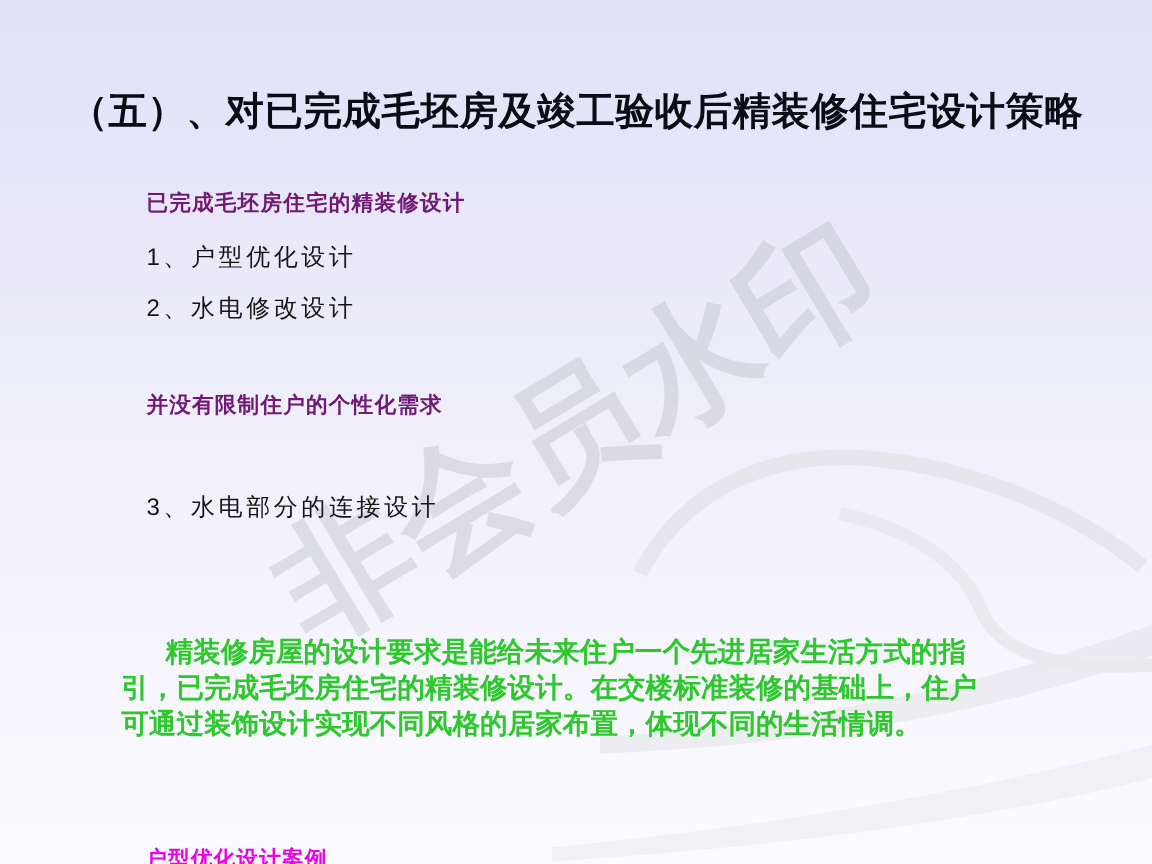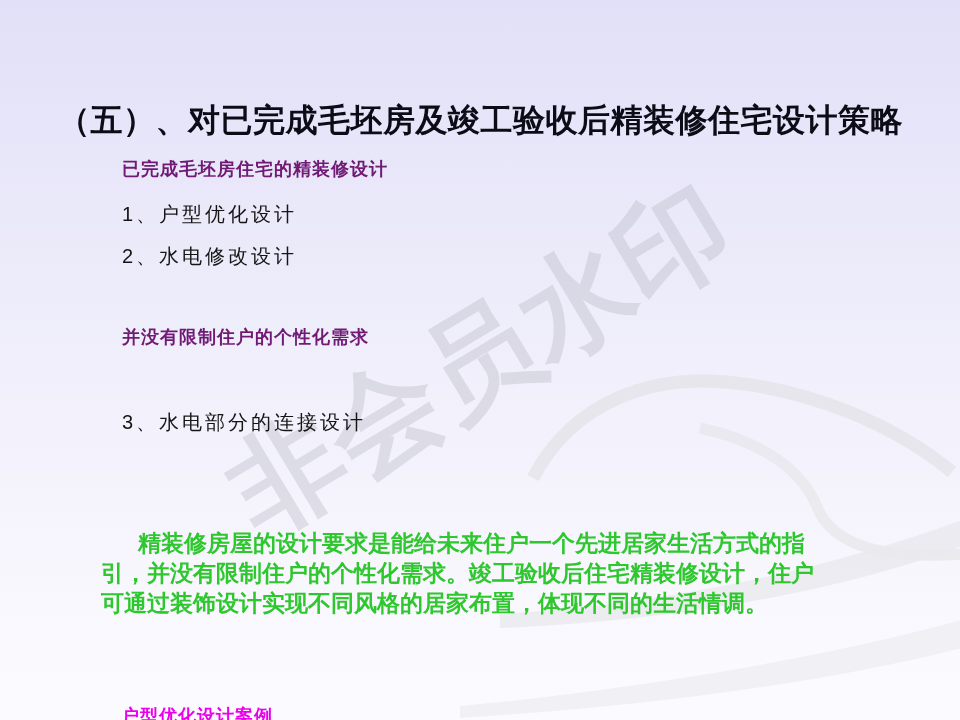--- a/index.html
+++ b/index.html
@@ -32,21 +32,21 @@
     white-space: nowrap;
     transform: rotate(-31deg);
     z-index: 1;
     user-select: none;
   }
 
   .content { position: absolute; inset: 0; z-index: 2; }
 
   .title {
     position: absolute;
-    left: 58px; top: 99px;
+    left: 58px; top: 71px;
     margin: 0;
     font-size: 32px;
     font-weight: 700;
     letter-spacing: 0.5px;
     color: #0c0c16;
     white-space: nowrap;
   }
 
   .h-orange {
     position: absolute;
@@ -118,20 +118,20 @@
     <div class="item" style="top:243px">2、水电修改设计</div>
 
     <div class="h-orange" style="top:325px">并没有限制住户的个性化需求</div>
 
 
     <div class="item" style="top:409px">3、水电部分的连接设计</div>
 
 
     <div class="para">
       <div class="para-line first">精装修房屋的设计要求是能给未来住户一个先进居家生活方式的指</div>
-      <div class="para-line">引，并没有限制住户的个性化需求。竣工验收后住宅精装修设计，住户</div>
+      <div class="para-line">引，已完成毛坯房住宅的精装修设计。在交楼标准装修的基础上，住户</div>
       <div class="para-line">可通过装饰设计实现不同风格的居家布置，体现不同的生活情调。</div>
     </div>
 
     <div class="case-link">户型优化设计案例</div>
 
   </div>
 </div>
 
 </body></html>

